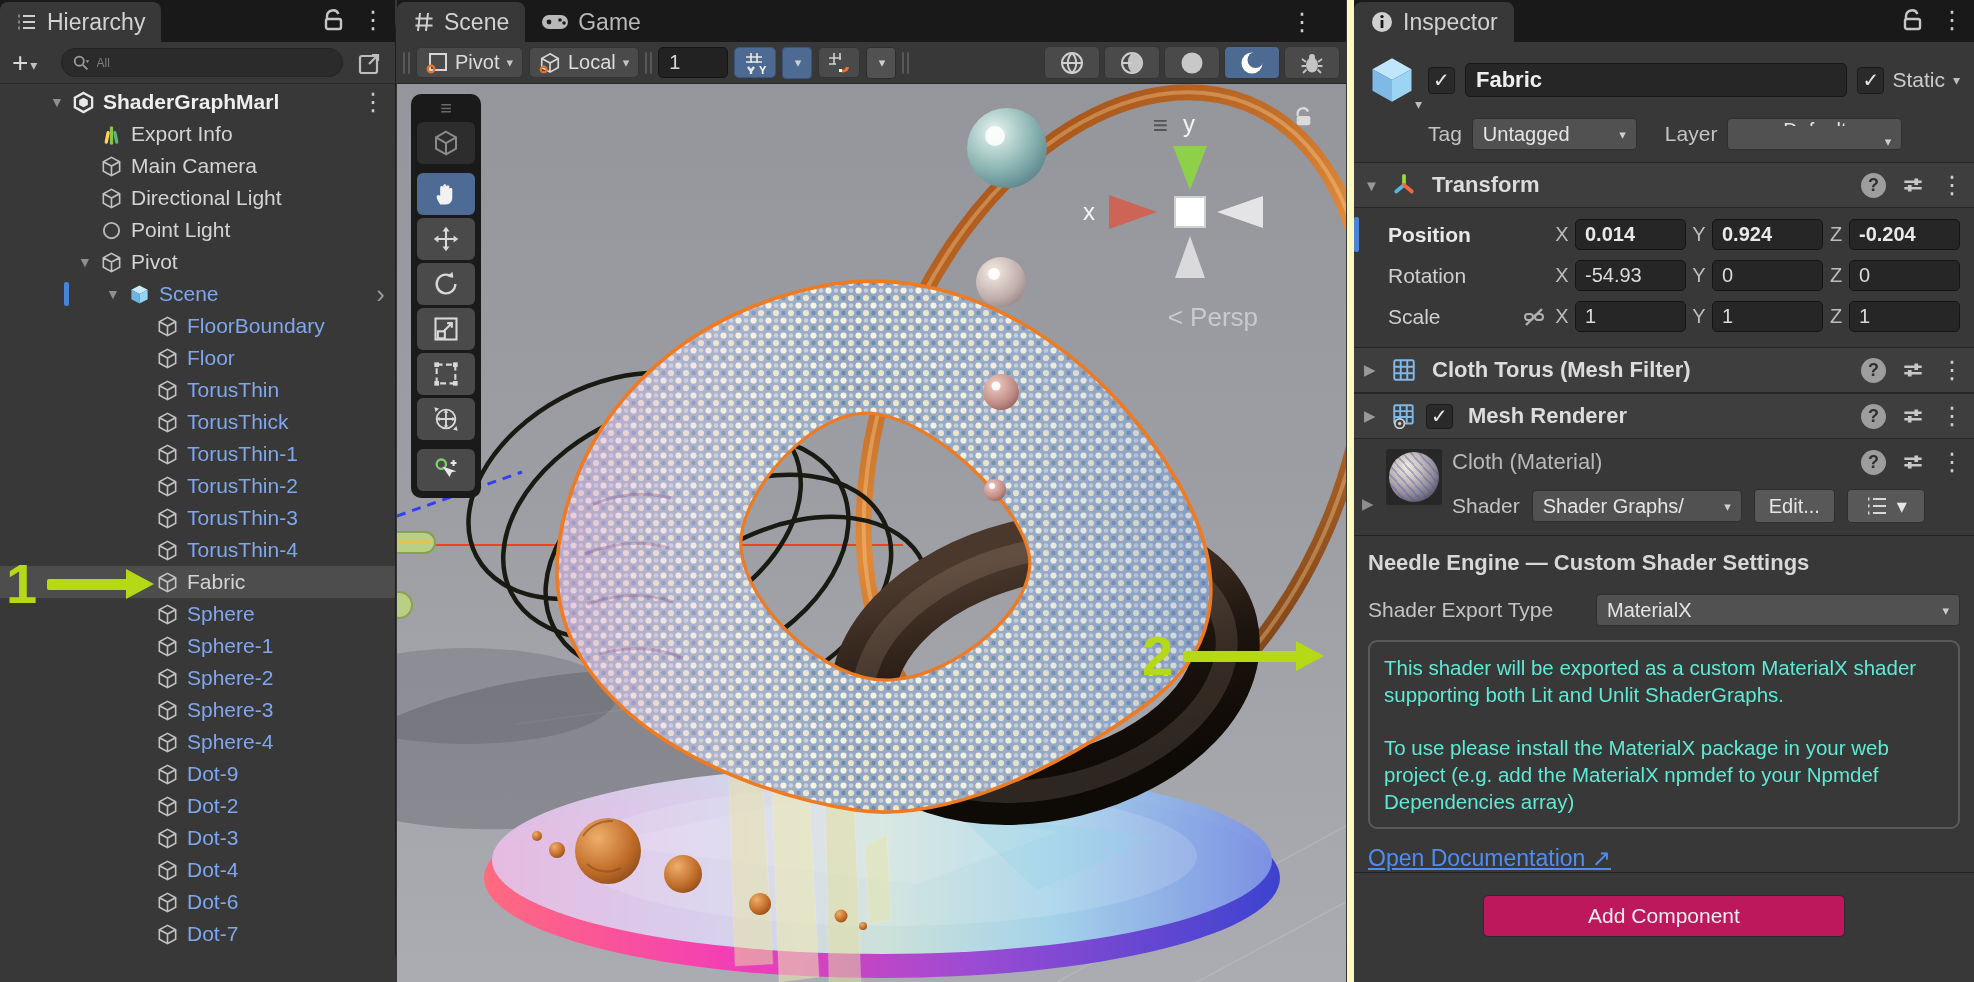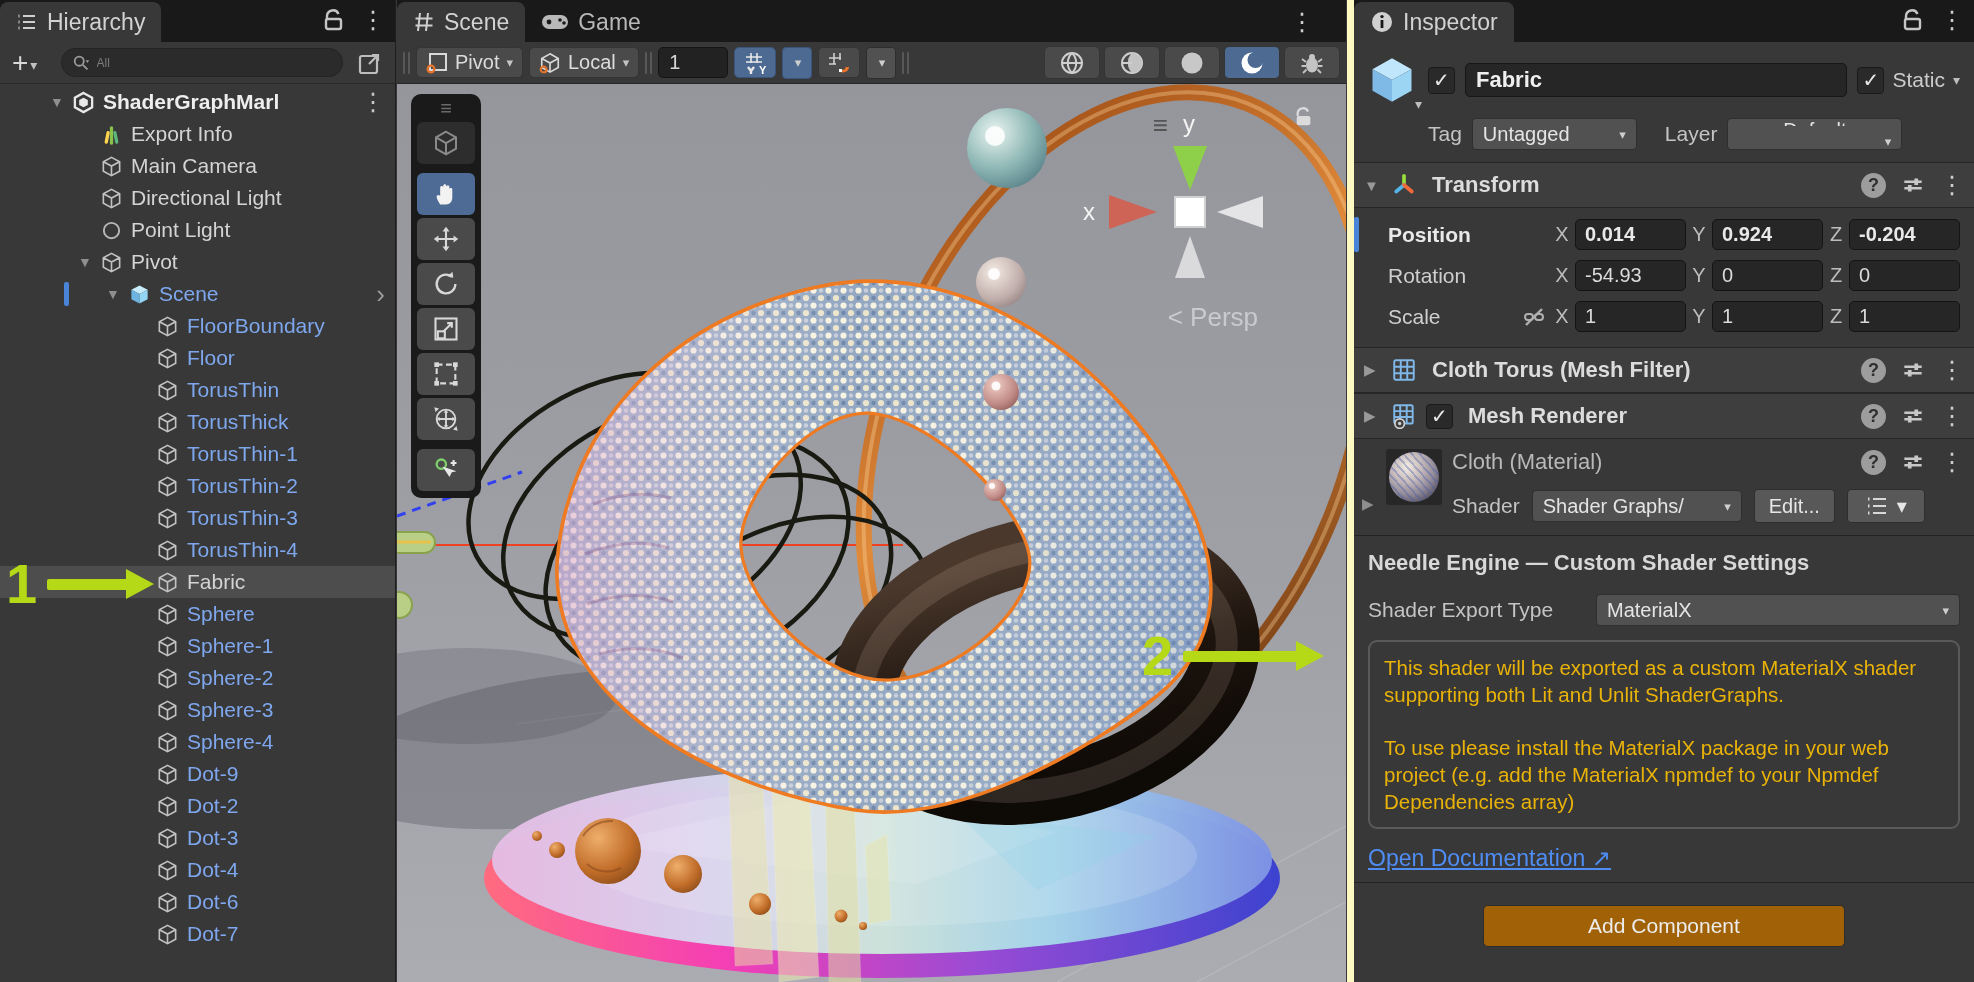--- a/index.html
+++ b/index.html
@@ -11,21 +11,21 @@
   .tabbar { height:42px; background:#191919; display:flex; align-items:flex-end; position:relative; flex:0 0 42px; }
   .tab { height:40px; padding:0 16px; display:flex; align-items:center; gap:9px; font-size:23px; color:#d2d2d2; background:#383838; border-radius:8px 8px 0 0; }
   .tab.inactive { background:transparent; color:#b8b8b8; }
   .tabbar-actions { position:absolute; right:10px; top:8px; display:flex; gap:16px; align-items:center; color:#cfcfcf; }
   .kebab { font-size:24px; color:#cfcfcf; line-height:1; letter-spacing:0; }
   .ptoolbar { height:42px; background:#383838; border-bottom:1px solid #2a2a2a; display:flex; align-items:center; flex:0 0 42px; }
   .grip { display:inline-flex; gap:3px; }
   .grip i { width:2px; height:22px; background:#585858; border-radius:1px; }
 
   
-  #hierarchy { left:0; width:396px; border-right:1px solid #1e1e1e; }
+  #hierarchy { left:0; width:396px; border-right:1px solid #1e1e1e;border-radius:30px; }
   #hierarchy .ptoolbar { padding:0 8px; gap:6px; }
   .plus-btn { display:flex; align-items:flex-end; gap:2px; color:#d8d8d8; font-size:28px; padding:0 4px; }
   .plus-btn .caret { font-size:14px; color:#c0c0c0; padding-bottom:6px; }
   .searchbox { flex:1; height:29px; background:#2b2b2b; border:1px solid #242424; border-radius:14px; display:flex; align-items:center; padding:0 10px; gap:6px; margin-left:14px; }
   .searchbox input { background:transparent; border:none; outline:none; color:#cfcfcf; font-size:12px; width:100%; }
   .searchbox input::placeholder { color:#7d7d7d; }
   .tree { flex:1; overflow:hidden; position:relative; background:#383838; padding-top:2px; }
   .trow { height:32px; display:flex; align-items:center; font-size:21px; position:relative; }
   .trow.selected { background:#4d4d4d; }
   .trow .texp { width:26px; text-align:center; color:#8f8f8f; font-size:14px; flex:0 0 26px; }
@@ -121,25 +121,25 @@
   .mat-shader-row { display:flex; align-items:center; gap:12px; margin-top:14px; }
   .dd.shader-dd { width:210px; }
   .btn { background:#585858; border:1px solid #2e2e2e; border-radius:4px; color:#e6e6e6; font-size:20px; height:34px; display:flex; align-items:center; justify-content:center; padding:0 14px; }
   .list-btn { display:flex; align-items:center; gap:8px; width:78px; }
 
   .needle { padding:14px 14px 0 14px; }
   .needle-title { font-weight:bold; font-size:22px; color:#d8d8d8; }
   .needle-row { display:flex; align-items:center; margin-top:18px; gap:10px; }
   .needle-row .flabel { width:218px; }
   .dd.export-dd { flex:1; }
-  .helpbox { margin-top:14px; border:2px solid #5a5a5a; border-radius:9px; padding:12px 14px; font-size:20.5px; line-height:1.32; color:#eab308; }
+  .helpbox { margin-top:14px; border:2px solid #5a5a5a; border-radius:9px; padding:12px 14px; font-size:20.5px; line-height:1.32; color:#5eead4; }
   .helpbox p + p { margin-top:26px; }
-  .doc-link { display:inline-block; margin:16px 0 10px 0; color:#4f8df5; font-size:23px; }
+  .doc-link { display:inline-block; margin:16px 0 0 0; color:#4f8df5; font-size:23px; }
   .addc-wrap { padding:22px 0 40px 0; display:flex; justify-content:center; }
-  .addc { width:362px; height:42px; background:#a16207; border:1px solid #2c2c2c; border-radius:5px; color:#ececec; font-size:21px; display:flex; align-items:center; justify-content:center; }
+  .addc { width:362px; height:42px; background:#be185d; border:1px solid #2c2c2c; border-radius:5px; color:#ececec; font-size:21px; display:flex; align-items:center; justify-content:center; }
 
   
   .anno { position:absolute; display:flex; align-items:center; z-index:60; }
   .anno-digit { color:#b5d916; font-size:56px; font-weight:bold; line-height:1; margin-right:10px; }
   .anno-arrow { height:11px; background:#b5d916; border-radius:2px; position:relative; }
   .anno-arrow::after { content:""; position:absolute; right:-26px; top:-10px; border:15px solid transparent; border-left:28px solid #b5d916; }
   #anno1 { left:6px; top:556px; }
   #anno1 .anno-arrow { width:96px; }
   #anno2 { left:1142px; top:628px; }
   #anno2 .anno-arrow { width:130px; }

